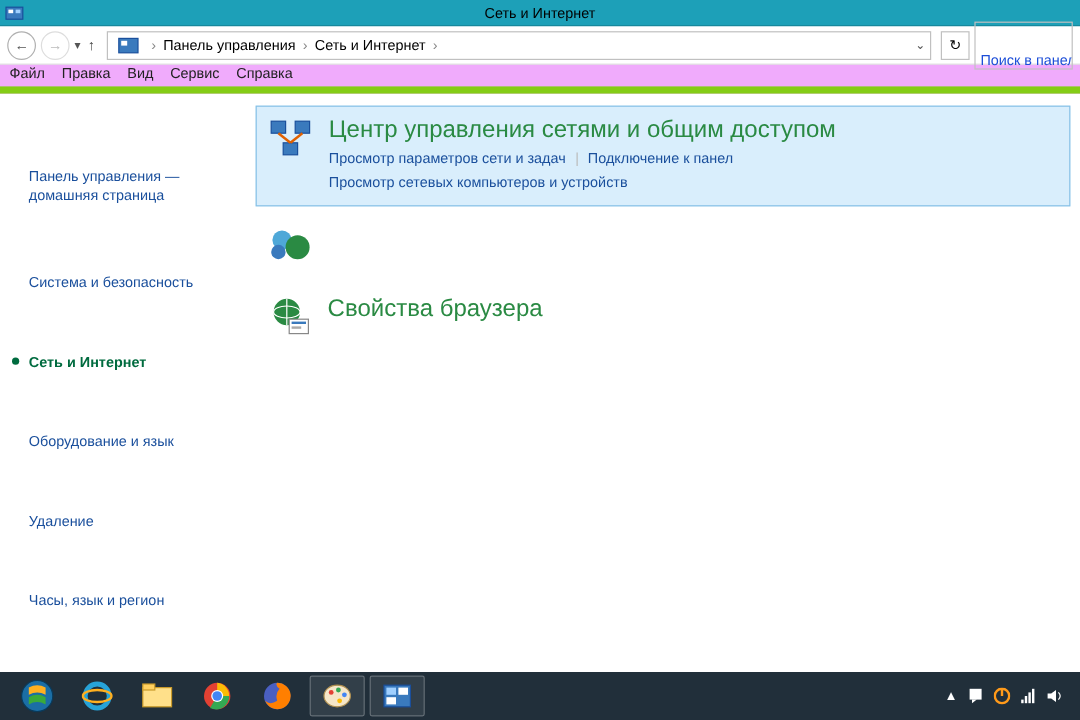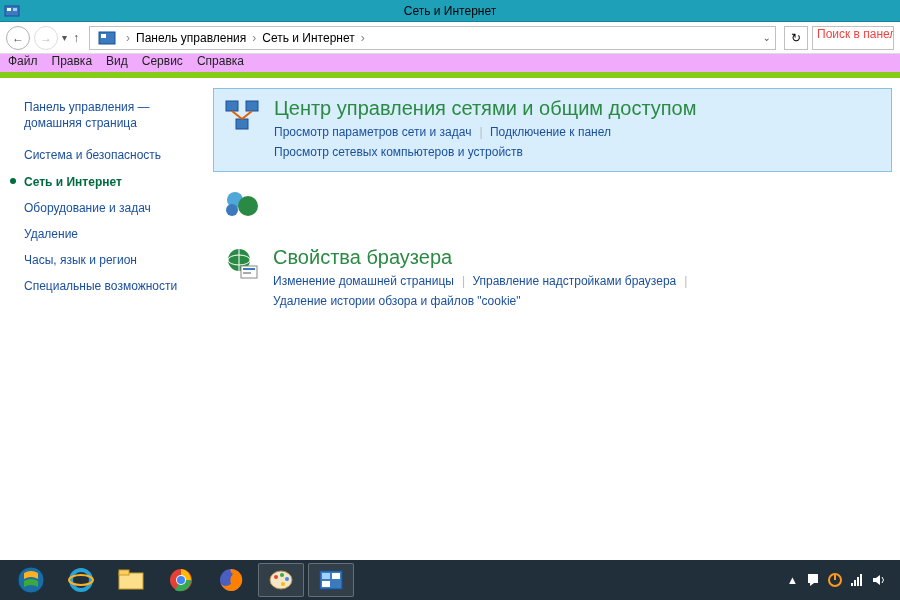--- a/index.html
+++ b/index.html
@@ -7,26 +7,26 @@
   .titlebar { background: #1da0b8; height: 22px; display: flex; align-items: center; justify-content: center; color: #000; font-size: 12px; border-bottom: 1px solid #178396; }
   .titlebar .ticon { position: absolute; left: 4px; top: 3px; width: 16px; height: 16px; }
   .navbar { height: 32px; border-bottom: 1px solid #dcdcdc; display: flex; align-items: center; padding: 0 6px; background: #fff; }
   .nav-arrow { width: 24px; height: 24px; border: 1px solid #b0b0b0; border-radius: 50%; display: flex; align-items: center; justify-content: center; margin-right: 4px; color: #555; }
   .nav-arrow.disabled { color: #bbb; border-color: #ddd; }
   .nav-up { padding: 0 6px; color: #444; }
   .address { flex: 1; height: 24px; border: 1px solid #c0c0c0; margin: 0 4px; display: flex; align-items: center; padding: 0 4px; font-size: 12px; }
   .address .cp-icon { width: 18px; height: 18px; margin: 0 4px; }
   .address .sep { color: #888; padding: 0 6px; }
   .refresh { width: 24px; height: 24px; border: 1px solid #c0c0c0; display: flex; align-items: center; justify-content: center; margin-left: 4px; }
-  .search { width: 82px; height: 24px; border: 1px solid #c0c0c0; margin-left: 4px; padding: 0 4px; color: #ef4444; display: flex; align-items: flex-start; overflow: hidden; white-space: nowrap; }
+  .search { width: 82px; height: 40px; border: 1px solid #c0c0c0; margin-left: 4px; padding: 0 4px; color: #1d4ed8; display: flex; align-items: flex-end; overflow: hidden; white-space: nowrap; }
   .menubar { height: 24px; display: flex; align-items: flex-start; padding: 0 8px; border-bottom: 6px solid #84cc16; background: #f0abfc; gap: 14px; font-size: 12px; }
   .menubar span { color: #222; }
   .content { display: flex; height: calc(600px - 22px - 32px - 24px - 40px); }
   .sidebar { width: 205px; padding: 16px 10px 10px 24px; }
-  .sidebar .item { color: #1a4f9c; padding: 5px 0; line-height: 1.35; cursor: pointer; position: relative; }
+  .sidebar .item { color: #1a4f9c; padding: 5px 0; line-height: 1.35; cursor: pointer; position: relative; margin-top: 40px; }
   .sidebar .item.active { color: #006b3f; font-weight: 600; }
   .sidebar .item.active::before { content: ""; position: absolute; left: -14px; top: 9px; width: 6px; height: 6px; background: #006b3f; border-radius: 50%; }
   .main { flex: 1; padding: 10px 8px; }
   .section { display: flex; padding: 8px 10px; margin-bottom: 6px; }
   .section.selected { background: #d9eefc; border: 1px solid #87c1e6; }
   .sec-icon { width: 38px; height: 38px; margin-right: 12px; flex-shrink: 0; }
   .sec-body .heading { color: #2a8a43; font-size: 20px; margin-bottom: 2px; cursor: pointer; }
   .sec-body .links { color: #1a4f9c; font-size: 12px; line-height: 1.7; }
   .sec-body .links a { color: #1a4f9c; text-decoration: none; margin-right: 4px; }
   .sec-body .links .div { color: #bbb; padding: 0 4px; }
@@ -83,21 +83,21 @@
   <span>Сервис</span>
   <span>Справка</span>
 </div>
 
 <div class="content">
   <div class="sidebar">
     <div class="item">Панель управления — домашняя страница</div>
     <div style="height:6px"></div>
     <div class="item">Система и безопасность</div>
     <div class="item active">Сеть и Интернет</div>
-    <div class="item">Оборудование и задач</div>
+    <div class="item">Оборудование и язык</div>
     <div class="item">Удаление</div>
     <div class="item">Часы, язык и регион</div>
     <div class="item">Специальные возможности</div>
   </div>
 
   <div class="main">
 
     <div class="section selected">
       <div class="sec-icon">
         <svg viewBox="0 0 38 38">
@@ -136,25 +136,20 @@
             <circle cx="16" cy="14" r="11" fill="#2a8a43"></circle>
             <ellipse cx="16" cy="14" rx="11" ry="5" fill="none" stroke="#fff" stroke-width="1"></ellipse>
             <line x1="16" y1="3" x2="16" y2="25" stroke="#fff"></line>
             <rect x="18" y="20" width="16" height="12" fill="#fff" stroke="#888"></rect>
             <rect x="20" y="22" width="12" height="2" fill="#3a7abd"></rect>
             <rect x="20" y="26" width="8" height="2" fill="#aaa"></rect>
           </svg>
       </div>
       <div class="sec-body">
         <div class="heading">Свойства браузера</div>
-        <div class="links">
-          <a>Изменение домашней страницы</a><span class="div">|</span>
-          <a>Управление надстройками браузера</a><span class="div">|</span><br>
-          <a>Удаление истории обзора и файлов "cookie"</a>
-        </div>
       </div>
     </div>
 
   </div>
 </div>
 
 <div class="taskbar">
   <div class="task-btn">
     <svg width="30" height="30" viewBox="0 0 30 30">
         <circle cx="15" cy="15" r="13" fill="#1b6ea5" stroke="#0a3a5a"></circle>

